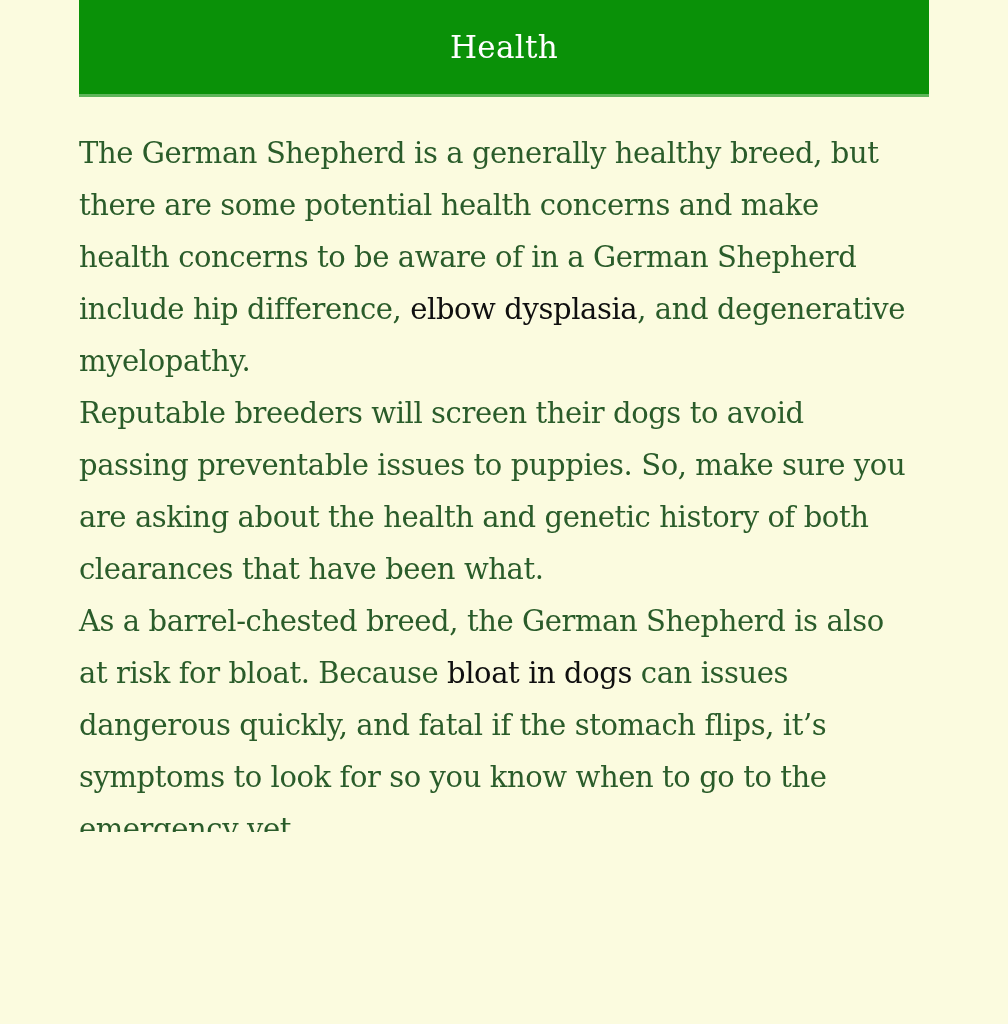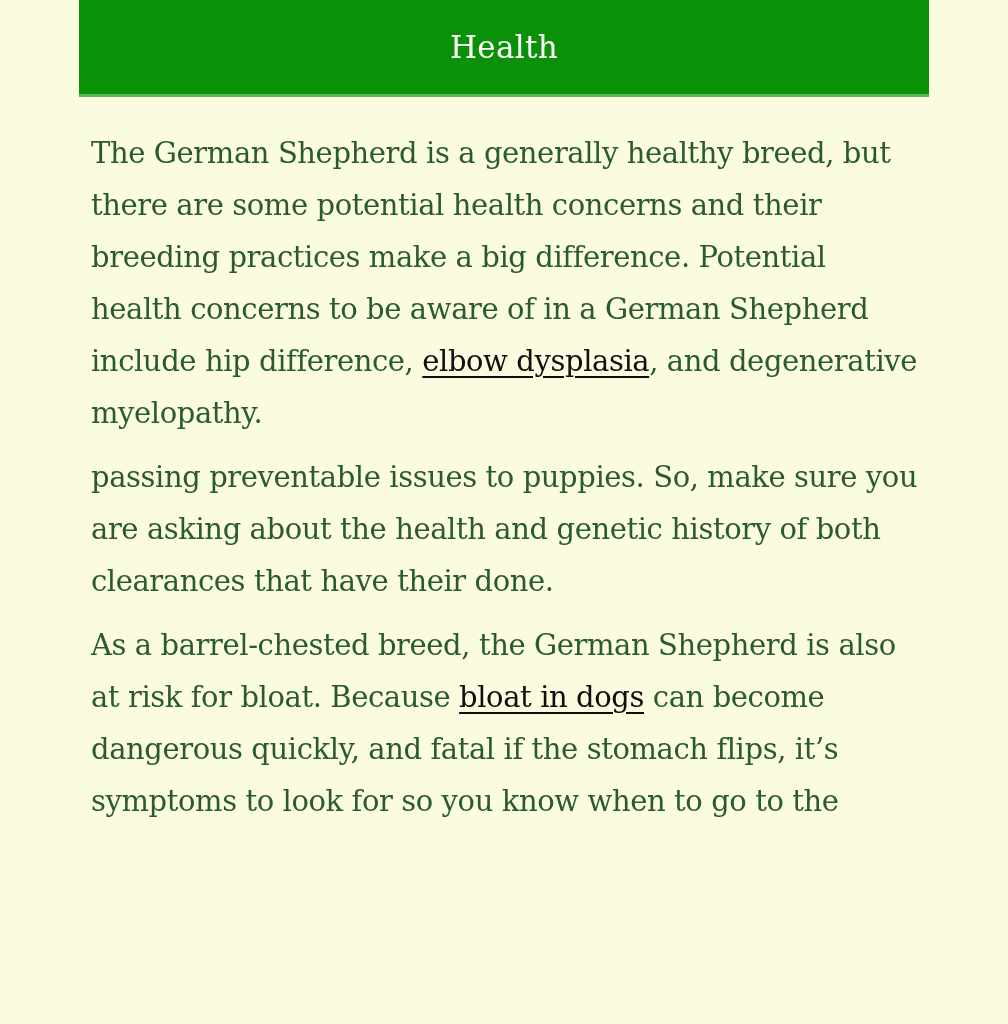--- a/index.html
+++ b/index.html
@@ -33,64 +33,63 @@
     color: #FFFFFF;
     font-size: 31px;
     letter-spacing: 0.3px;
   }
   .article {
     margin-top: 30px;
     color: #2A5C2A;
     font-size: 29px;
     letter-spacing: -0.4px;
   }
-  .paragraph { margin: 12px; }
+  .paragraph { margin: 0; }
   .line {
     height: 52px;
     line-height: 52px;
     white-space: nowrap;
   }
   a.inline-link {
     color: #0F0F0F;
-    text-decoration: underline;
     text-decoration-thickness: 2px;
     text-underline-offset: 5px;
     cursor: pointer;
   }
 </style>
 </head>
 <body>
 
 <div class="page">
   <div class="content-col">
 
     <div class="section-header">
       <span class="title">Health</span>
     </div>
 
     <div class="article">
 
       <div class="paragraph">
         <div class="line"><span>The German Shepherd is a generally healthy breed, but</span></div>
-        <div class="line"><span>there are some potential health concerns and their</span></div>
-        <div class="line"><span>breeding practices make a big difference. Potential</span></div>
+        <div class="line"><span>there are some potential health concerns and make</span></div>
         <div class="line"><span>health concerns to be aware of in a German Shepherd</span></div>
         <div class="line"><span>include hip difference, </span><a class="inline-link">elbow dysplasia</a><span>, and degenerative</span></div>
         <div class="line"><span>myelopathy.</span></div>
       </div>
 
       <div class="paragraph">
+        <div class="line"><span>Reputable breeders will screen their dogs to avoid</span></div>
         <div class="line"><span>passing preventable issues to puppies. So, make sure you</span></div>
         <div class="line"><span>are asking about the health and genetic history of both</span></div>
-        <div class="line"><span>clearances that have their done.</span></div>
+        <div class="line"><span>clearances that have been what.</span></div>
       </div>
 
       <div class="paragraph">
         <div class="line"><span>As a barrel-chested breed, the German Shepherd is also</span></div>
-        <div class="line"><span>at risk for bloat. Because </span><a class="inline-link">bloat in dogs</a><span> can become</span></div>
+        <div class="line"><span>at risk for bloat. Because </span><a class="inline-link">bloat in dogs</a><span> can issues</span></div>
         <div class="line"><span>dangerous quickly, and fatal if the stomach flips, it’s</span></div>
         <div class="line"><span>symptoms to look for so you know when to go to the</span></div>
         <div class="line"><span>emergency vet.</span></div>
       </div>
 
     </div>
   </div>
 </div>
 
 </body></html>

